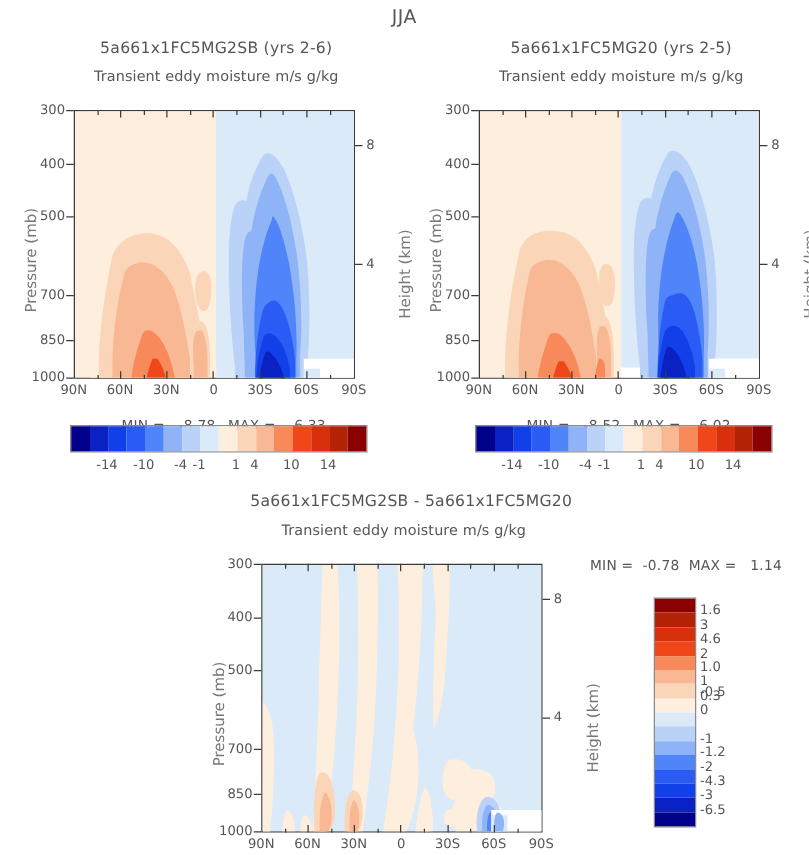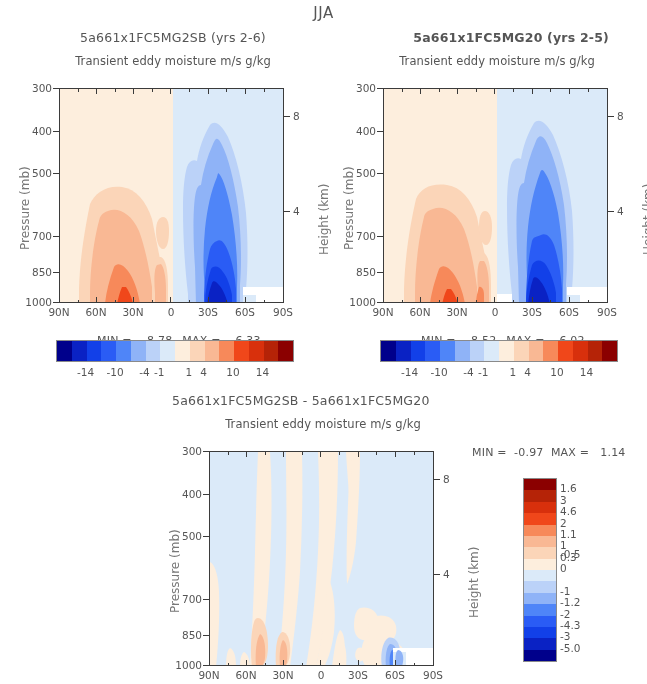--- a/index.html
+++ b/index.html
@@ -183,21 +183,21 @@
   <div class="abs axtitle rot-l" style="left:18px;top:250px;">Pressure (mb)</div>
   <div class="abs axtitle rot-r" style="left:317px;top:255px;">Height (km)</div>
 
   <div class="abs minmax" style="left:59px;top:321px;width:225px;text-align:center;">
     <span>MIN =   -8.78</span><span style="display:inline-block;width:10px;"></span><span>MAX =    6.33</span>
   </div>
 </div>
 
 <div class="abs">
 
-  <div class="abs panel-title" style="left:385px;top:30px;width:224px;text-align:right;font-weight:bold;">5a661x1FC5MG20 (yrs 2-5)</div>
+  <div class="abs panel-title" style="left:385px;top:30px;width:224px;text-align:center;">5a661x1FC5MG20 (yrs 2-5)</div>
   <div class="abs panel-sub" style="left:379px;top:54px;width:236px;text-align:center;">Transient eddy moisture m/s g/kg</div>
 
   <div class="frame" style="left:383px;top:88px;width:225px;height:215px;">
     <svg width="225" height="215" viewBox="0 0 225 215" preserveAspectRatio="none">
       <rect x="0" y="0" width="113" height="215" fill="#fdeedd"></rect>
       <rect x="113" y="0" width="112" height="215" fill="#dbeaf9"></rect>
       <rect x="113" y="205" width="48" height="10" fill="#ffffff"></rect>
       <rect x="183" y="198" width="42" height="17" fill="#ffffff"></rect>
 
       <path d="M32,110 C27,132 21,164 20,200 L20,215 L106,215 L106,188
@@ -357,21 +357,21 @@
     <div class="cbar-lab" style="left: 454.5px; top: 366px; width: 28px; text-align: center;">-4</div>
     <div class="cbar-lab" style="left: 469.25px; top: 366px; width: 28px; text-align: center;">-1</div>
     <div class="cbar-lab" style="left: 498.75px; top: 366px; width: 28px; text-align: center;">1</div>
     <div class="cbar-lab" style="left: 513.5px; top: 366px; width: 28px; text-align: center;">4</div>
     <div class="cbar-lab" style="left: 543px; top: 366px; width: 28px; text-align: center;">10</div>
     <div class="cbar-lab" style="left: 572.5px; top: 366px; width: 28px; text-align: center;">14</div>
   </div>
 
 <div class="abs">
 
-  <div class="abs panel-title" style="left:172px;top:393px;width:280px;">5a661x1FC5MG2SB - 5a661x1FC5MG20</div>
+  <div class="abs panel-title" style="left:189px;top:393px;width:280px;text-align:center;">5a661x1FC5MG2SB - 5a661x1FC5MG20</div>
   <div class="abs panel-sub" style="left:205px;top:417px;width:236px;text-align:center;">Transient eddy moisture m/s g/kg</div>
 
   <div class="frame" style="left:209px;top:451px;width:225px;height:215px;">
     <svg width="225" height="215" viewBox="0 0 225 215" preserveAspectRatio="none">
       <rect x="0" y="0" width="225" height="215" fill="#dbeaf9"></rect>
       <rect x="183" y="196" width="42" height="19" fill="#ffffff"></rect>
 
       <path d="M0,110 C4,112 8,120 9,140 C10,165 8,195 6,215 L0,215 Z" fill="#fdeedd"></path>
       <path d="M48,0 L60,0 C62,30 62,70 60,110 C58,150 54,190 50,215 L40,215
                C42,180 44,140 45,100 C46,60 47,25 48,0 Z" fill="#fdeedd"></path>
@@ -478,21 +478,21 @@
   <div class="abs axlab" style="left:232px;top:669px;width:28px;text-align:center;">60N</div>
   <div class="abs axlab" style="left:269px;top:669px;width:28px;text-align:center;">30N</div>
   <div class="abs axlab" style="left:307px;top:669px;width:28px;text-align:center;">0</div>
   <div class="abs axlab" style="left:344px;top:669px;width:28px;text-align:center;">30S</div>
   <div class="abs axlab" style="left:381px;top:669px;width:28px;text-align:center;">60S</div>
   <div class="abs axlab" style="left:419px;top:669px;width:28px;text-align:center;">90S</div>
 
   <div class="abs axtitle rot-l" style="left:168px;top:613px;">Pressure (mb)</div>
   <div class="abs axtitle rot-r" style="left:467px;top:618px;">Height (km)</div>
 
-  <div class="abs minmax" style="left:472px;top:446px;">MIN =  -0.97  MAX =   1.14</div>
+  <div class="abs minmax" style="left:472px;top:446px;">MIN =  -0.78  MAX =   1.14</div>
 </div>
 
 <div class="cbar-v" id="cbar-diff" style="left:523px;top:478px;width:32px;height:182px;">
     <div style="background: rgb(139, 0, 0);"></div>
     <div style="background: rgb(181, 35, 7);"></div>
     <div style="background: rgb(216, 48, 12);"></div>
     <div style="background: rgb(240, 71, 26);"></div>
     <div style="background: rgb(247, 137, 90);"></div>
     <div style="background: rgb(249, 184, 148);"></div>
     <div style="background: rgb(251, 213, 184);"></div>
@@ -504,24 +504,24 @@
     <div style="background: rgb(42, 92, 245);"></div>
     <div style="background: rgb(18, 64, 232);"></div>
     <div style="background: rgb(10, 34, 196);"></div>
     <div style="background: rgb(0, 0, 139);"></div>
   </div>
 <div class="abs" id="cbar-diff-labels">
     <div class="cbar-lab" style="left: 560px; top: 482.375px;">1.6</div>
     <div class="cbar-lab" style="left: 560px; top: 493.75px;">3</div>
     <div class="cbar-lab" style="left: 560px; top: 505.125px;">4.6</div>
     <div class="cbar-lab" style="left: 560px; top: 516.5px;">2</div>
-    <div class="cbar-lab" style="left: 560px; top: 527.875px;">1.1</div>
+    <div class="cbar-lab" style="left: 560px; top: 527.875px;">1.0</div>
     <div class="cbar-lab" style="left: 560px; top: 539.25px;">1</div>
     <div class="cbar-lab" style="left: 560px; top: 550.625px;">0.3</div>
     <div class="cbar-lab" style="left: 560px; top: 562px;">0</div>
     <div class="cbar-lab" style="left: 560px; top: 548px;">-0.5</div>
     <div class="cbar-lab" style="left: 560px; top: 584.75px;">-1</div>
     <div class="cbar-lab" style="left: 560px; top: 596.125px;">-1.2</div>
     <div class="cbar-lab" style="left: 560px; top: 607.5px;">-2</div>
     <div class="cbar-lab" style="left: 560px; top: 618.875px;">-4.3</div>
     <div class="cbar-lab" style="left: 560px; top: 630.25px;">-3</div>
-    <div class="cbar-lab" style="left: 560px; top: 641.625px;">-5.0</div>
+    <div class="cbar-lab" style="left: 560px; top: 641.625px;">-6.5</div>
   </div>
 
 </body></html>

